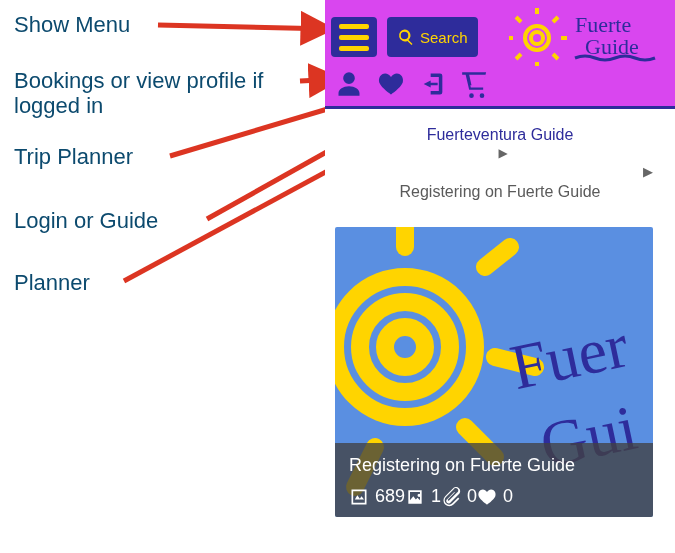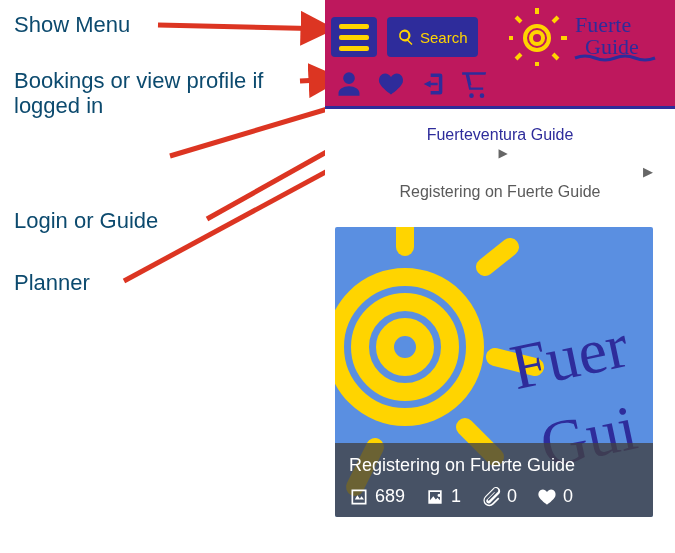--- a/index.html
+++ b/index.html
@@ -1,20 +1,20 @@
 <!DOCTYPE html>
 <html><head>
 <meta charset="utf-8">
 <style>
   html,body{margin:0;padding:0;font-family:Verdana,Geneva,sans-serif;background:#fff;}
   #stage{position:relative;width:675px;height:553px;overflow:hidden;}
 
   
   #app{position:absolute;right:0;top:0;width:350px;height:553px;background:#fff;}
-  .headerbar{background:#be185d;padding:8px 6px 6px 6px;display:flex;flex-wrap:wrap;align-items:center;}
+  .headerbar{background:#d946ef;padding:8px 6px 6px 6px;display:flex;flex-wrap:wrap;align-items:center;}
   .menu-btn{background:#2e2c9b;width:46px;height:40px;border-radius:4px;display:flex;flex-direction:column;justify-content:center;align-items:center;cursor:pointer;}
   .menu-btn .bar{width:30px;height:5px;background:#ffd400;margin:3px 0;border-radius:2px;}
   .search-btn{background:#2e2c9b;color:#ffd400;height:40px;border:none;display:flex;align-items:center;padding:0 10px;margin-left:10px;border-radius:4px;cursor:pointer;font-size:15px;font-weight:500;}
   .search-btn svg{width:18px;height:18px;fill:#ffd400;margin-right:5px;}
   .logo{margin-left:auto;width:160px;height:58px;position:relative;}
   .logo svg{width:100%;height:100%;}
   .iconrow{width:100%;display:flex;gap:14px;padding:4px 4px 2px 4px;}
   .iconrow .hicon{width:28px;height:28px;color:#2e2c9b;cursor:pointer;}
   .iconrow .hicon svg{width:100%;height:100%;fill:#2e2c9b;}
   .hdr-sep{border-bottom:3px solid #2e2c9b;}
@@ -22,36 +22,37 @@
   .bcwrap{padding:14px 22px 4px 22px;font-size:16px;}
   .bcrow{display:flex;align-items:center;color:#2e2c9b;margin-bottom:4px;flex-direction:column;}
   .bclink{color:#2e2c9b;cursor:pointer;line-height:1.45;}
   .bcchev{margin-left:auto;color:#666;font-size:13px;}
   .bclast{color:#5a5a5a;}
 
   .card{margin:18px 10px 0 10px;position:relative;width:318px;height:290px;overflow:hidden;border-radius:2px;}
   .cardimg{width:100%;height:100%;}
   .overlay{position:absolute;left:0;right:0;bottom:0;background:rgba(65,65,65,0.78);color:#fff;padding:12px 14px 10px 14px;}
   .ovtitle{font-size:18px;font-weight:400;margin-bottom:10px;}
-  .ovstats{display:flex;gap:20px;font-size:18px;}
+  .ovstats{display:flex;font-size:18px;}
   .stat{display:inline-flex;align-items:center;gap:6px;}
   .stat svg{width:20px;height:20px;fill:#fff;}
 
   
   .label{position:absolute;color:#0c4a6e;font-family:Verdana,sans-serif;font-size:22px;line-height:1.15;white-space:nowrap;}
   .label.wrap{white-space:normal;width:300px;}
   svg.arrows{position:absolute;left:0;top:0;width:675px;height:553px;pointer-events:none;}
 </style>
 </head>
 <body>
 
 <div id="stage">
 
   <span class="label" style="left:14px;top:12px">Show Menu</span>
   <span class="label wrap" style="left:14px;top:68px">Bookings or view profile if logged in</span>
+  <span class="label" style="left:14px;top:144px">Trip Planner</span>
   <span class="label" style="left:14px;top:208px">Login or Guide</span>
   <span class="label" style="left:14px;top:270px">Planner</span>
 
   <svg class="arrows" viewBox="0 0 675 553">
     <defs>
       <marker id="ah" viewBox="0 0 10 10" refX="9" refY="5" markerWidth="7" markerHeight="7" orient="auto-start-reverse">
         <path d="M0 0 L10 5 L0 10 z" fill="#dc3522"></path>
       </marker>
     </defs>
     <g stroke="#dc3522" stroke-width="5" fill="none" marker-end="url(#ah)">

